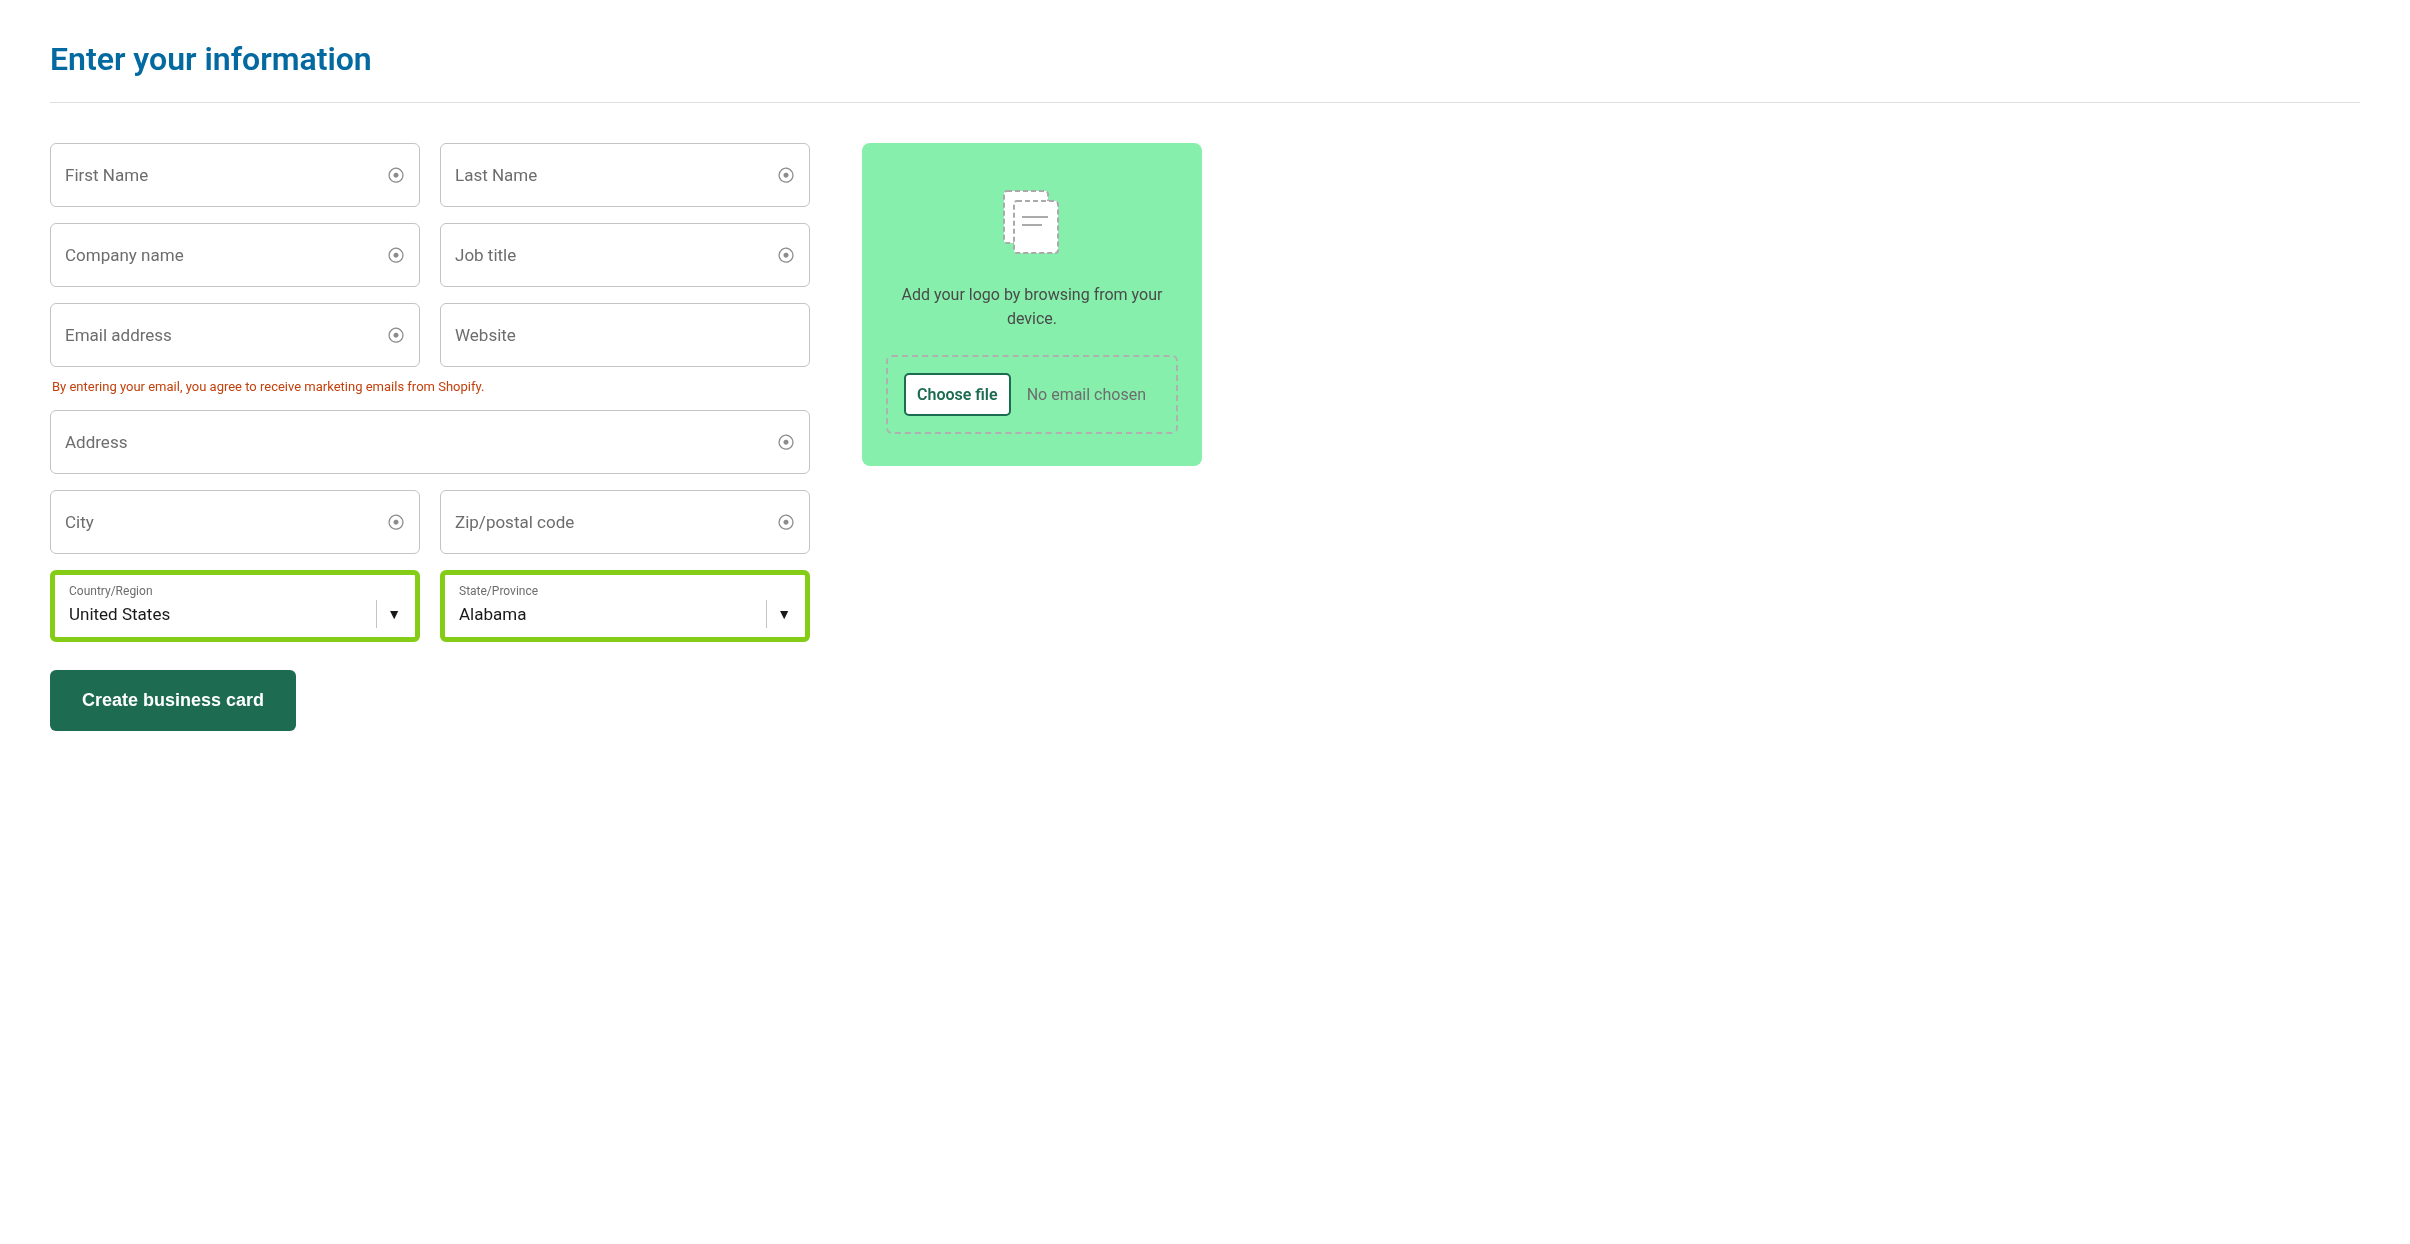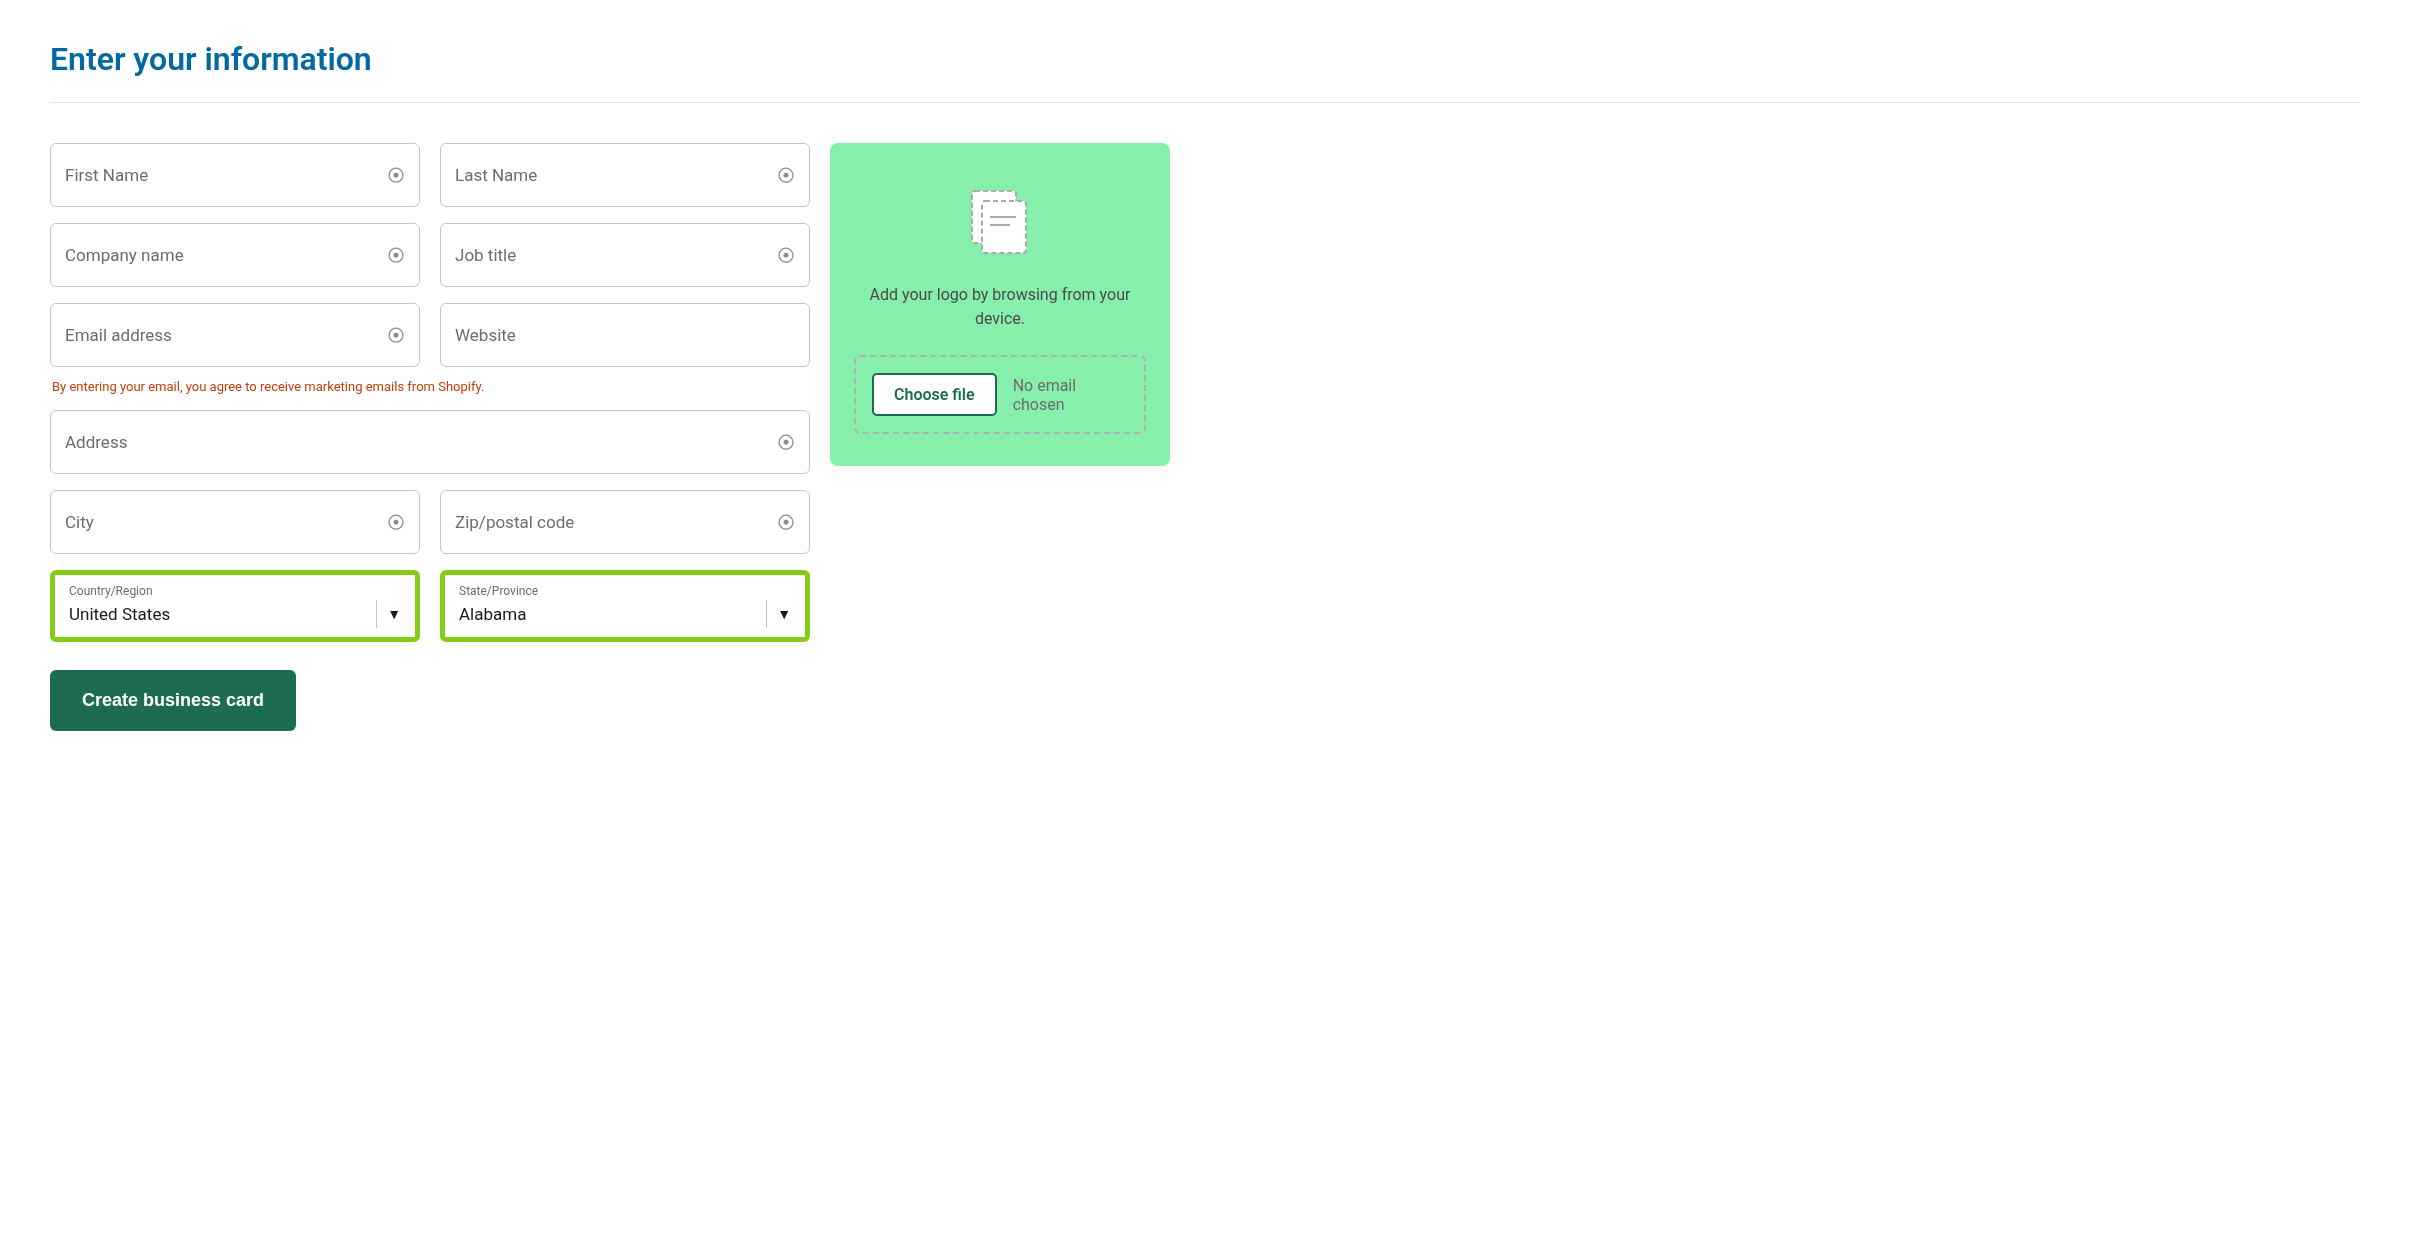--- a/index.html
+++ b/index.html
@@ -24,21 +24,21 @@
     }
 
     .divider {
       border: none;
       border-top: 1px solid #e0e0e0;
       margin-bottom: 40px;
     }
 
     .main-layout {
       display: flex;
-      gap: 20px;
+      gap: 52px;
       align-items: flex-start;
     }
 
     .form-section {
       flex: 1;
       max-width: 760px;
     }
 
     .form-row {
       display: flex;
@@ -192,21 +192,21 @@
       display: flex;
       align-items: center;
       gap: 0;
     }
 
     .choose-file-btn {
       background: #ffffff;
       color: #1d6c52;
       border: 2px solid #1d6c52;
       border-radius: 5px;
-      padding: 10px 20px;
+      padding: 10px 11px;
       font-size: 16px;
       font-weight: 600;
       cursor: pointer;
       white-space: nowrap;
       font-family: inherit;
       flex-shrink: 0;
     }
 
     .no-file-text {
       font-size: 16px;

